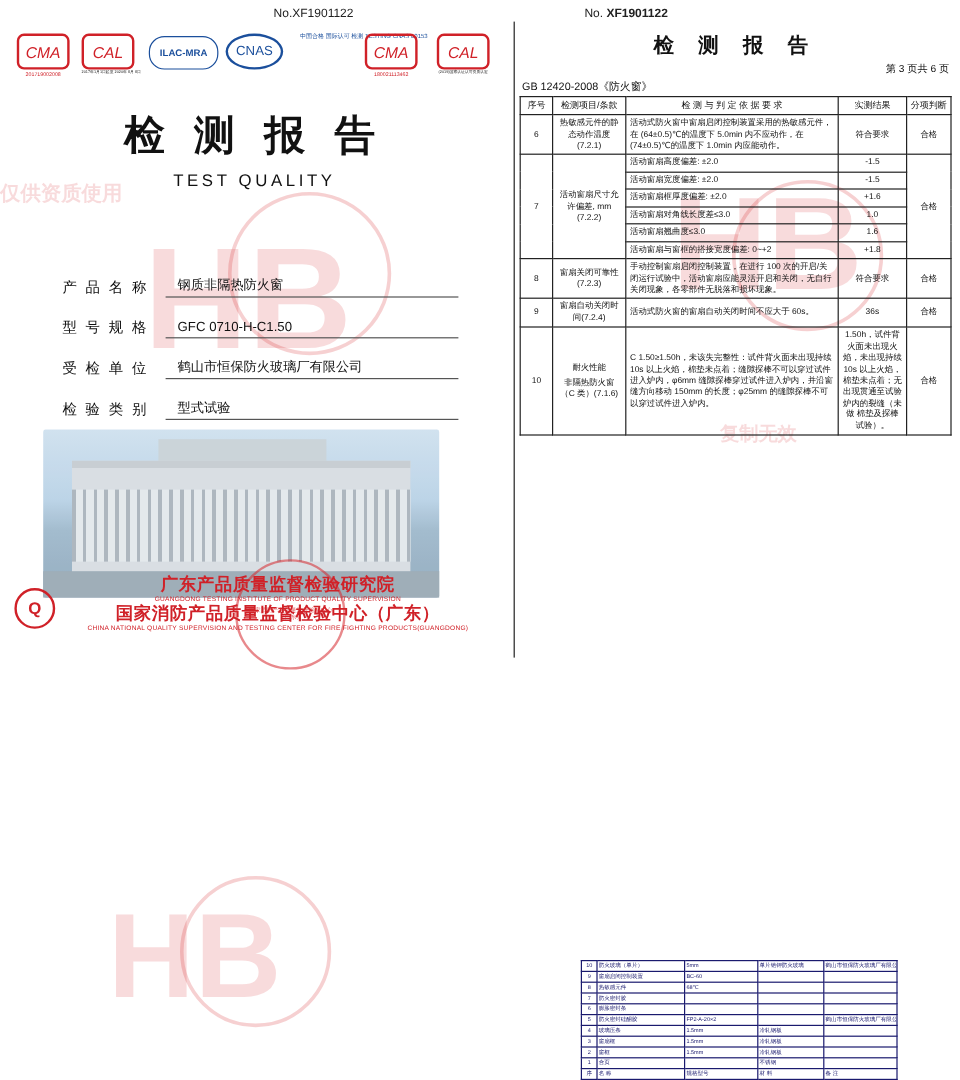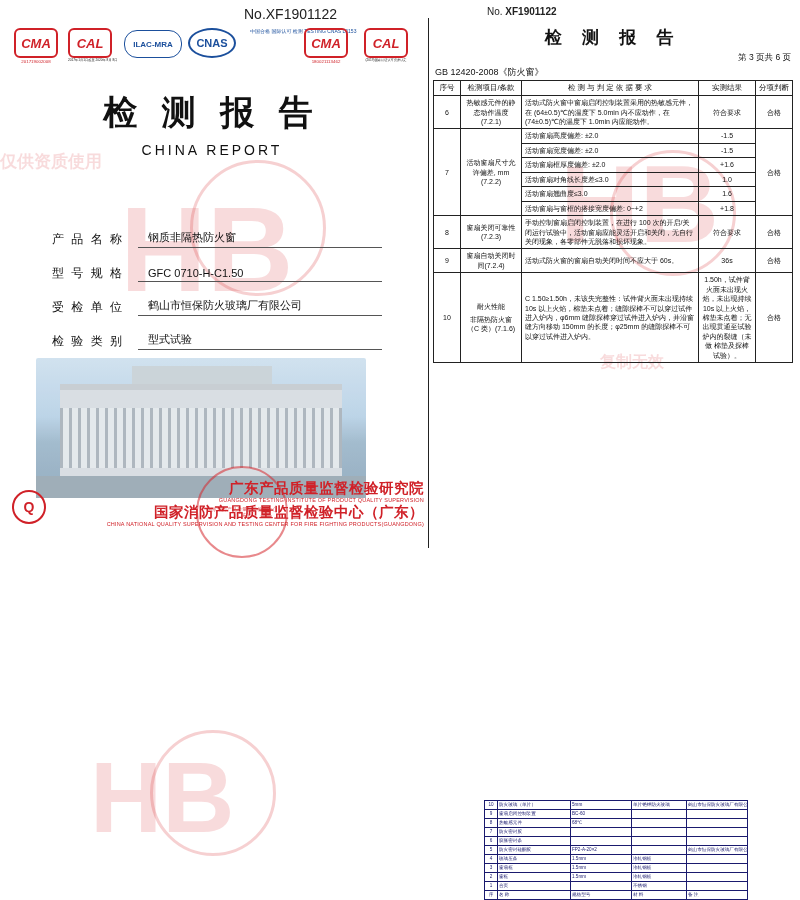--- a/index.html
+++ b/index.html
@@ -7,31 +7,31 @@
     width:800px;height:900px;
     background:#ffffff;
     font-family:"Liberation Sans","DejaVu Sans",sans-serif;
     color:#111;
     position:relative;
     overflow:hidden;
   }
   .page{position:relative;width:800px;height:900px;}
 
   
-  .topid-left{position:absolute;left:196px;top:6px;font-size:14px;color:#222;padding-left:48px;}
+  .topid-left{position:absolute;left:180px;top:6px;font-size:10px;color:#222;padding-left:48px;}
   .topid-right{position:absolute;left:487px;top:6px;font-size:10px;color:#222;}
   .topid-right b{font-weight:bold;}
 
   
   .left-panel{position:absolute;left:0;top:18px;width:424px;height:530px;}
   .marks{position:absolute;left:8px;top:8px;width:412px;height:52px;}
   .mark{position:absolute;text-align:center;}
   .mark .ring{
     border:2px solid #d02128;border-radius:50%;
-    color:#d02128;font-weight:bold;display:flex;align-items:center;justify-content:center;
+    color:#d02128;font-weight:normal;display:flex;align-items:center;justify-content:center;
   }
   .mark .cap{font-size:4.4px;color:#d02128;letter-spacing:0;margin-top:1px;white-space:nowrap;}
   .mark .cap2{font-size:4px;color:#222;white-space:nowrap;}
 
   .cma1{left:6px;top:2px;}
   .cma1 .ring{width:40px;height:26px;border-radius:6px;font-size:13px;font-style:italic;}
   .cnca{left:60px;top:2px;}
   .cnca .ring{width:40px;height:26px;border-radius:6px;font-size:13px;font-style:italic;}
   .ilac{left:116px;top:4px;}
   .cnas{left:180px;top:2px;}
@@ -58,21 +58,21 @@
   
   .photo{position:absolute;left:36px;top:340px;width:330px;height:140px;
      background:linear-gradient(180deg,#cfe1ef 0%,#b9d2e6 42%,#9fb9cc 60%,#8fa9bd 100%);
      border-radius:2px;filter:blur(0.2px);opacity:.95;}
   .photo .bld{position:absolute;left:24px;top:26px;width:282px;height:92px;background:#d7dde2;border-top:6px solid #c6ccd1;}
   .photo .bld:before{content:"";position:absolute;left:0;right:0;top:18px;height:60px;
      background:repeating-linear-gradient(90deg,#aab4bc 0 3px,#e3e8ec 3px 9px);}
   .photo .roof{position:absolute;left:96px;top:8px;width:140px;height:22px;background:#c9d2d8;}
   .photo .ground{position:absolute;left:0;right:0;bottom:0;height:22px;background:#9aaab5;}
 
-  .org{position:absolute;left:0;right:0;top:462px;text-align:right;line-height:1.15;margin-left:39px;}
+  .org{position:absolute;left:0;right:0;top:462px;text-align:center;line-height:1.15;margin-left:39px;}
   .org .l1{font-size:14.5px;font-weight:bold;color:#d02128;letter-spacing:.5px;}
   .org .l1e{font-size:5.5px;color:#d02128;letter-spacing:.2px;}
   .org .l2{font-size:14.5px;font-weight:bold;color:#d02128;letter-spacing:.5px;margin-top:1px;}
   .org .l2e{font-size:5.5px;color:#d02128;letter-spacing:.2px;}
   .org-logo{position:absolute;left:12px;top:472px;width:30px;height:30px;border:2px solid #d02128;border-radius:50%;
      color:#d02128;font-size:14px;font-weight:bold;display:flex;align-items:center;justify-content:center;}
 
   
   .right-panel{position:absolute;left:428px;top:18px;width:368px;height:530px;border-left:1px solid #222;}
   .rp-title{position:absolute;left:0;right:0;top:8px;text-align:center;font-family:"Liberation Serif",serif;
@@ -153,21 +153,21 @@
         <div class="cap">180021113462</div>
       </div>
       <div class="mark cnca3">
         <div class="ring">CAL</div>
         <div class="cap2" style="font-size:3.2px;">(2019)国家认证认可资质认定</div>
       </div>
     </div>
 
     <div class="cert-title">
       <div class="cn">检 测 报 告</div>
-      <div class="en">CHINA REPORT</div>
+      <div class="en">TEST QUALITY</div>
     </div>
 
     <div class="fields">
       <div class="frow">
         <div class="flabel">产 品 名 称</div>
         <div class="fvalue">钢质非隔热防火窗</div>
       </div>
       <div class="frow">
         <div class="flabel">型 号 规 格</div>
         <div class="fvalue">GFC 0710-H-C1.50</div>

